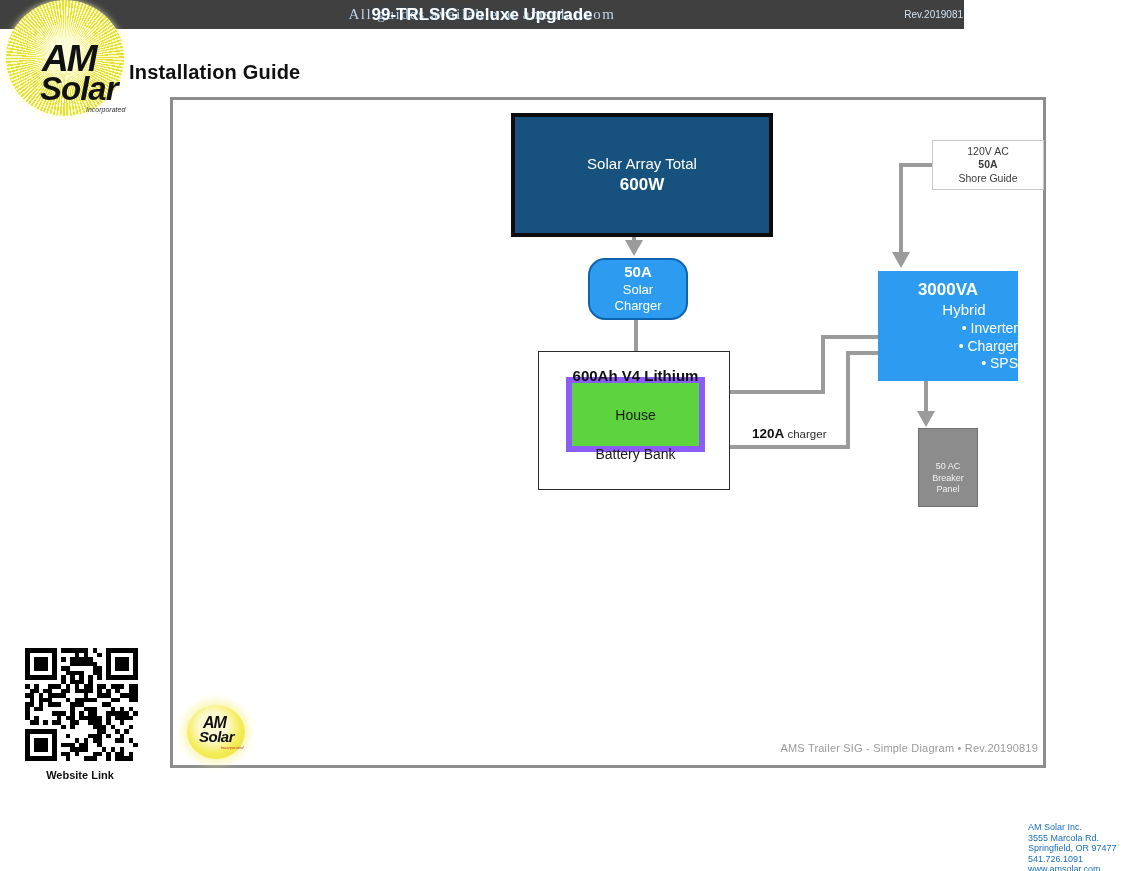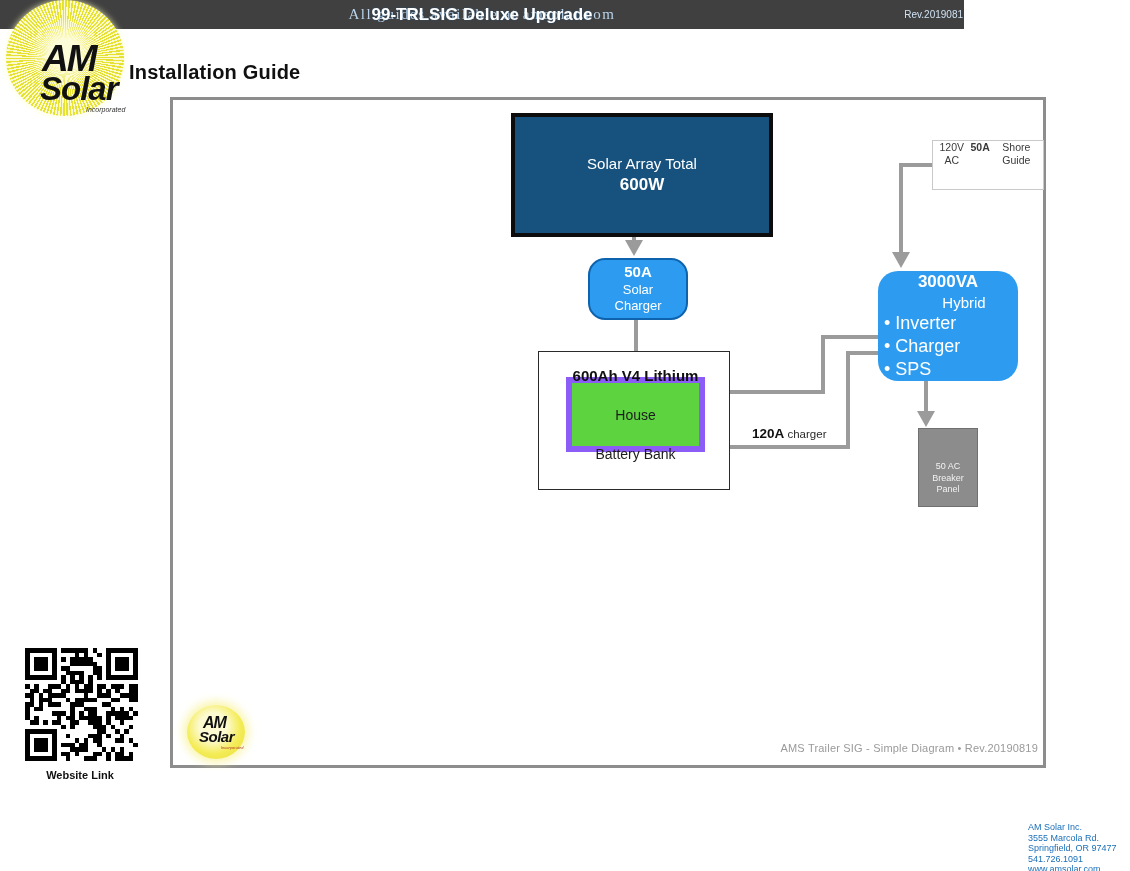--- a/index.html
+++ b/index.html
@@ -51,28 +51,28 @@
   .solar-charger .l2,.solar-charger .l3{font-size:13px;}
   .batt-outer{left:538px;top:351px;width:192px;height:139px;background:#fff;border:1px solid #2a2a2a;}
   .battery{
     left:566px;top:377px;width:139px;height:75px;background:#5CD33F;border:6px solid #8b5cf6;
     color:#101010;display:flex;flex-direction:column;justify-content:center;line-height:1.3;gap:21px;
   }
   .battery .l1{font-size:15px;font-weight:bold;white-space:nowrap;}
   .battery .l2,.battery .l3{font-size:14px;color:#1c1c1c;}
   .inverter{
     left:878px;top:271px;width:140px;height:110px;background:#2D9CF0;color:#fff;
-    display:flex;flex-direction:column;justify-content:center;line-height:1.28;border-radius:20px;
+    display:flex;flex-direction:column;justify-content:center;line-height:1.28;
   }
   .inverter .l1{font-size:17px;font-weight:bold;}
   .inverter .l2{font-size:15px;padding-left:32px;}
-  .inverter .bullet{font-size:18px;text-align:left;padding-left:6px;}
+  .inverter .bullet{font-size:14px;text-align:right;padding-left:6px;}
   .shore{
     left:932px;top:140px;width:112px;height:50px;background:#fff;border:1px solid #c9c9c9;
-    color:#3a3a3a;display:flex;flex-direction:row;justify-content:center;line-height:1.25;
+    color:#3a3a3a;display:flex;flex-direction:column;justify-content:center;line-height:1.25;
   }
   .shore .l1,.shore .l3{font-size:10.5px;}
   .shore .l2{font-size:10.5px;font-weight:bold;}
   .breaker{
     left:918px;top:428px;width:60px;height:79px;background:#8c8c8c;border:1px solid #707070;
     color:#f2f2f2;display:flex;flex-direction:column;justify-content:flex-end;padding-bottom:10px;line-height:1.3;
   }
   .breaker div{font-size:9px;}
   .charger-label{left:752px;top:426px;font-size:13px;color:#101010;white-space:nowrap;}
   .charger-label .b{font-weight:bold;font-size:13.5px;}

